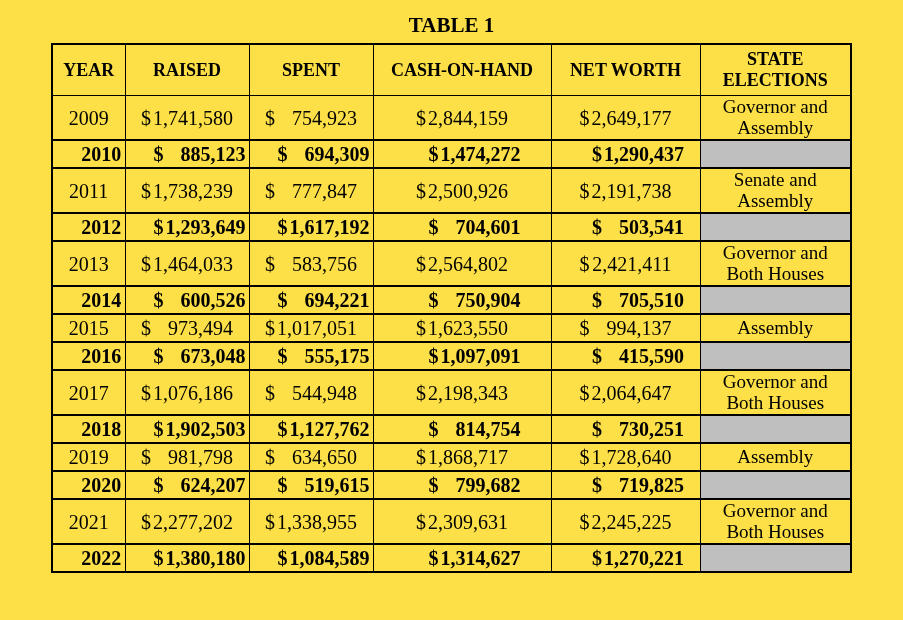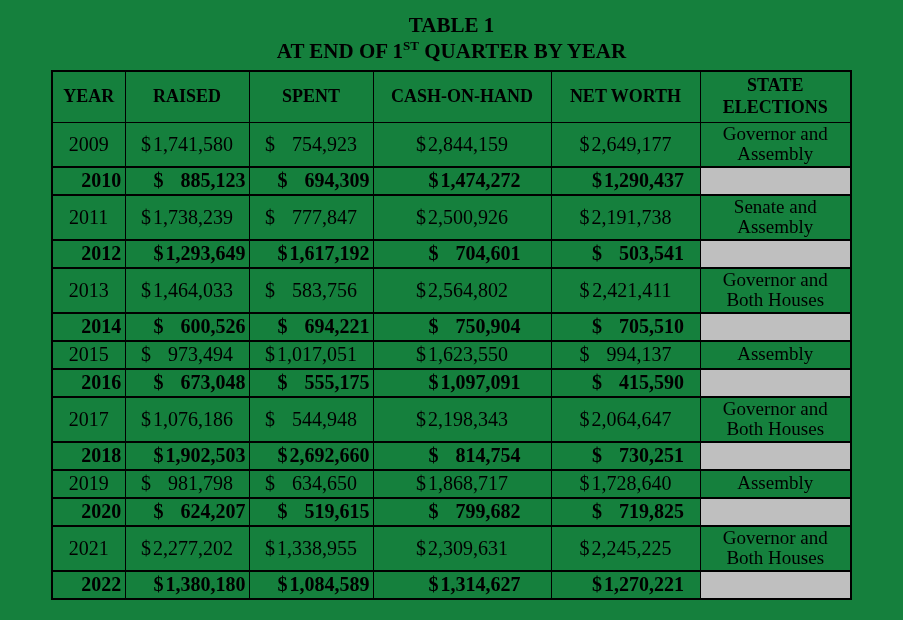--- a/index.html
+++ b/index.html
@@ -1,19 +1,19 @@
 <!DOCTYPE html>
 <html><head>
 <meta charset="utf-8">
 <style>
   html, body { margin: 0; padding: 0; background: #ffffff; }
   .page {
     width: 903px;
     height: 620px;
-    background: #15803d;
+    background: #fde047;
     color: #000000;
     font-family: "Liberation Serif", serif;
     overflow: hidden;
     box-sizing: border-box;
   }
   .title-block {
     text-align: center;
     padding-top: 12px;
     font-weight: bold;
     font-size: 21px;
@@ -70,21 +70,20 @@
   .money .cur { text-align: left; }
   .money .num { text-align: left; }
   td.elections-cell { font-size: 19px; line-height: 1.08; padding: 1px 6px; }
 </style>
 </head>
 <body>
 
 <div class="page">
   <div class="title-block">
     <div>TABLE 1</div>
-    <div><span>AT END OF 1</span><sup>ST</sup><span> QUARTER BY YEAR</span></div>
   </div>
 
   <table class="fin-table">
     <colgroup>
       <col class="c-year">
         <col class="c-raised">
         <col class="c-spent">
       <col class="c-cash">
         <col class="c-net">
         <col class="c-elect">
@@ -281,21 +280,21 @@
           <td class="elections-cell">Governor and Both Houses</td>
         </tr>
         <tr class="bold-row">
           <td>2018</td>
           <td><span class="money">
               <span class="cur">$</span>
               <span class="num">1,902,503</span>
             </span></td>
           <td><span class="money">
               <span class="cur">$</span>
-              <span class="num">2,692,660</span>
+              <span class="num">1,127,762</span>
             </span></td>
           <td><span class="money">
               <span class="cur">$</span>
               <span class="num">814,754</span>
             </span></td>
           <td><span class="money">
               <span class="cur">$</span>
               <span class="num">730,251</span>
             </span></td>
           <td class="elections-cell shaded"></td>

